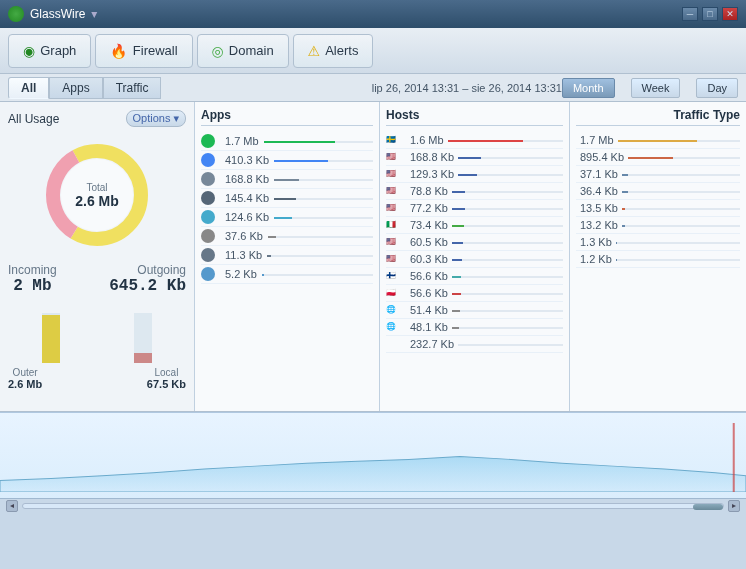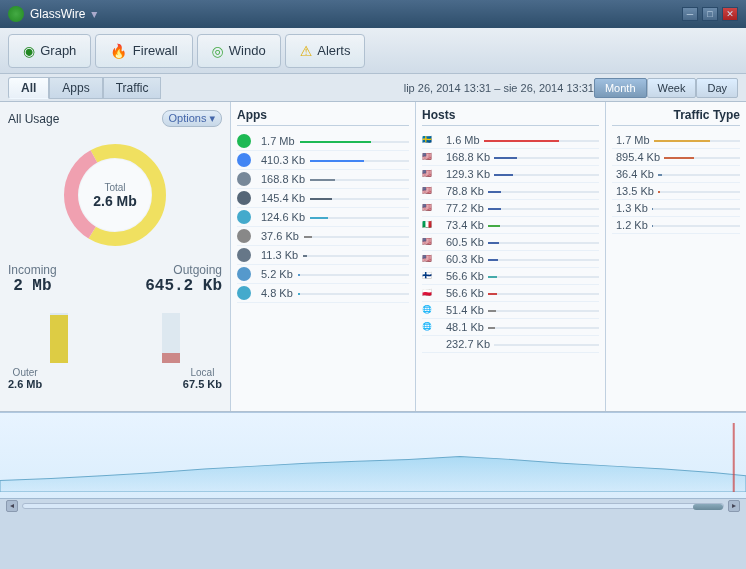--- a/index.html
+++ b/index.html
@@ -78,21 +78,21 @@
     }
     .sub-tab.active {
       background: linear-gradient(to bottom, #f8fcff, #e8f0f8);
       border-bottom: 1px solid #f0f8ff;
       font-weight: bold;
     }
     .sub-tab:first-child { border-radius: 3px 0 0 3px; }
     .date-range {
       flex: 1; text-align: right; font-size: 11px; color: #445566;
     }
-    .period-btns { display: flex; gap: 0; }
+    .period-btns { display: flex; gap: 16px; }
     .period-btn {
       height: 20px; padding: 0 10px;
       border: 1px solid #aabbcc;
       background: linear-gradient(to bottom, #ddeeff, #c8d8e8);
       font-size: 11px; cursor: pointer; color: #2a3a4a;
       border-radius: 2px;
     }
     .period-btn.active {
       background: linear-gradient(to bottom, #a0c0e0, #7a9ab8);
       color: white;
@@ -102,21 +102,21 @@
     
     .main-content {
       display: flex;
       height: 310px;
       background: #f0f4f8;
       border-bottom: 1px solid #b0c0d0;
     }
 
     
     .left-panel {
-      width: 231px;
+      width: 195px;
       border-right: 1px solid #c0d0e0;
       padding: 8px;
       background: #f0f4f8;
     }
     .panel-header {
       display: flex; justify-content: space-between; align-items: center;
       margin-bottom: 8px; font-size: 12px; color: #2a3a4a;
     }
     .options-btn {
       font-size: 11px; color: #4466aa; cursor: pointer;
@@ -261,21 +261,21 @@
   <button class="nav-btn graph">
     <span class="icon">◉</span>
     <span>Graph</span>
   </button>
   <button class="nav-btn firewall">
     <span class="icon">🔥</span>
     <span>Firewall</span>
   </button>
   <button class="nav-btn usage">
     <span class="icon">◎</span>
-    <span>Windo</span>
+    <span>Domain</span>
   </button>
   <button class="nav-btn alerts">
     <span class="icon">⚠</span>
     <span>Alerts</span>
   </button>
 </div>
 
 <div class="sub-nav">
   <div class="sub-tab active">
     <span>All</span>
@@ -419,28 +419,20 @@
           </div>
         </div>
         <div class="app-row">
     <div class="app-icon" style="background:#5599cc"></div>
     <span class="app-name">dashlane.exe</span>
     <span class="app-size">5.2 Kb</span>
   <div class="inline-bar">
             <div class="inline-bar-inner" style="width:2%;background:#5599cc"></div>
           </div>
         </div>
-        <div class="app-row">
-    <div class="app-icon" style="background:#44aacc"></div>
-    <span class="app-name">GlassWire</span>
-    <span class="app-size">4.8 Kb</span>
-  <div class="inline-bar">
-            <div class="inline-bar-inner" style="width:2%;background:#44aacc"></div>
-          </div>
-        </div>
       </div>
   </div>
 
   <div class="hosts-panel">
     <div class="section-title">Hosts</div>
     <div id="hosts-list">
         <div class="host-row">
     <span class="flag">🇸🇪</span>
     <span class="host-name">194.132.162.2</span>
     <span class="host-size">1.6 Mb</span>
@@ -558,31 +550,45 @@
           </div>
         </div>
         <div class="traffic-row">
     <span class="traffic-name">Hypertext Transfer Pr...</span>
     <span class="traffic-size">895.4 Kb</span>
   <div class="inline-bar">
             <div class="inline-bar-inner" style="width:40%;background:#cc6644"></div>
           </div>
         </div>
         <div class="traffic-row">
+    <span class="traffic-name">Microsoft SSDP Enabl...</span>
+    <span class="traffic-size">37.1 Kb</span>
+  <div class="inline-bar">
+            <div class="inline-bar-inner" style="width:5%;background:#6688aa"></div>
+          </div>
+        </div>
+        <div class="traffic-row">
     <span class="traffic-name">NetBIOS Name Service</span>
     <span class="traffic-size">36.4 Kb</span>
   <div class="inline-bar">
             <div class="inline-bar-inner" style="width:5%;background:#6688aa"></div>
           </div>
         </div>
         <div class="traffic-row">
     <span class="traffic-name">Hypertext Transfer Pr...</span>
     <span class="traffic-size">13.5 Kb</span>
   <div class="inline-bar">
             <div class="inline-bar-inner" style="width:3%;background:#cc6644"></div>
+          </div>
+        </div>
+        <div class="traffic-row">
+    <span class="traffic-name">Domain Name System ...</span>
+    <span class="traffic-size">13.2 Kb</span>
+  <div class="inline-bar">
+            <div class="inline-bar-inner" style="width:3%;background:#6688aa"></div>
           </div>
         </div>
         <div class="traffic-row">
     <span class="traffic-name">DHCPv6 server</span>
     <span class="traffic-size">1.3 Kb</span>
   <div class="inline-bar">
             <div class="inline-bar-inner" style="width:1%;background:#6688aa"></div>
           </div>
         </div>
         <div class="traffic-row">

